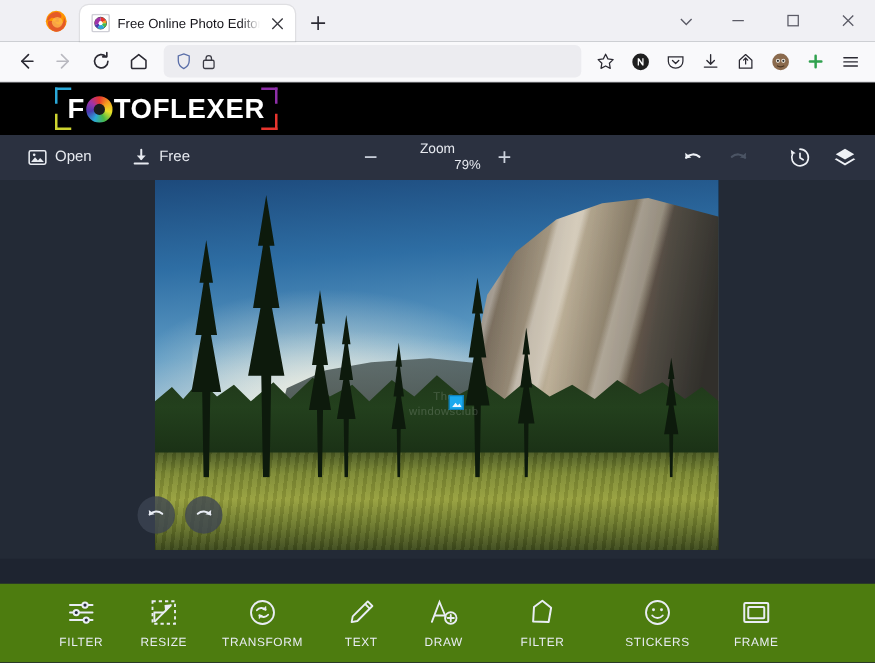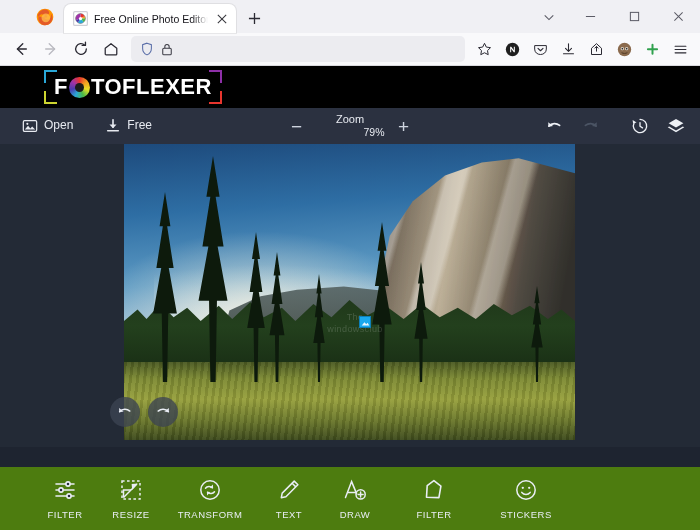--- a/index.html
+++ b/index.html
@@ -514,20 +514,29 @@
         <svg width="24" height="24" viewBox="0 0 24 24" fill="none" stroke="#e9edf4" stroke-width="1.5">
           <circle cx="12" cy="12" r="9.2"></circle>
             <circle cx="8.8" cy="9.8" r="1.15" fill="#e9edf4" stroke="none"></circle>
             <circle cx="15.2" cy="9.8" r="1.15" fill="#e9edf4" stroke="none"></circle>
           <path d="M7.8 14.4c2.3 2.7 6.1 2.7 8.4 0" stroke-linecap="round"></path>
         </svg>
       </span>
       <span class="bt-lbl">STICKERS</span>
     </div>
 
+    <div class="bt-item">
+      <span class="bt-ico">
+        <svg width="24" height="24" viewBox="0 0 24 24" fill="none" stroke="#e9edf4" stroke-width="1.6">
+          <rect x="2.4" y="4.4" width="19.2" height="15.2" rx="1"></rect>
+            <rect x="5.6" y="7.5" width="12.8" height="9" rx=".6"></rect>
+        </svg>
+      </span>
+      <span class="bt-lbl">FRAME</span>
+    </div>
 
     <div class="bt-item wide">
       
       
     </div>
 
   </div>
 </div>
 
 </body></html>

